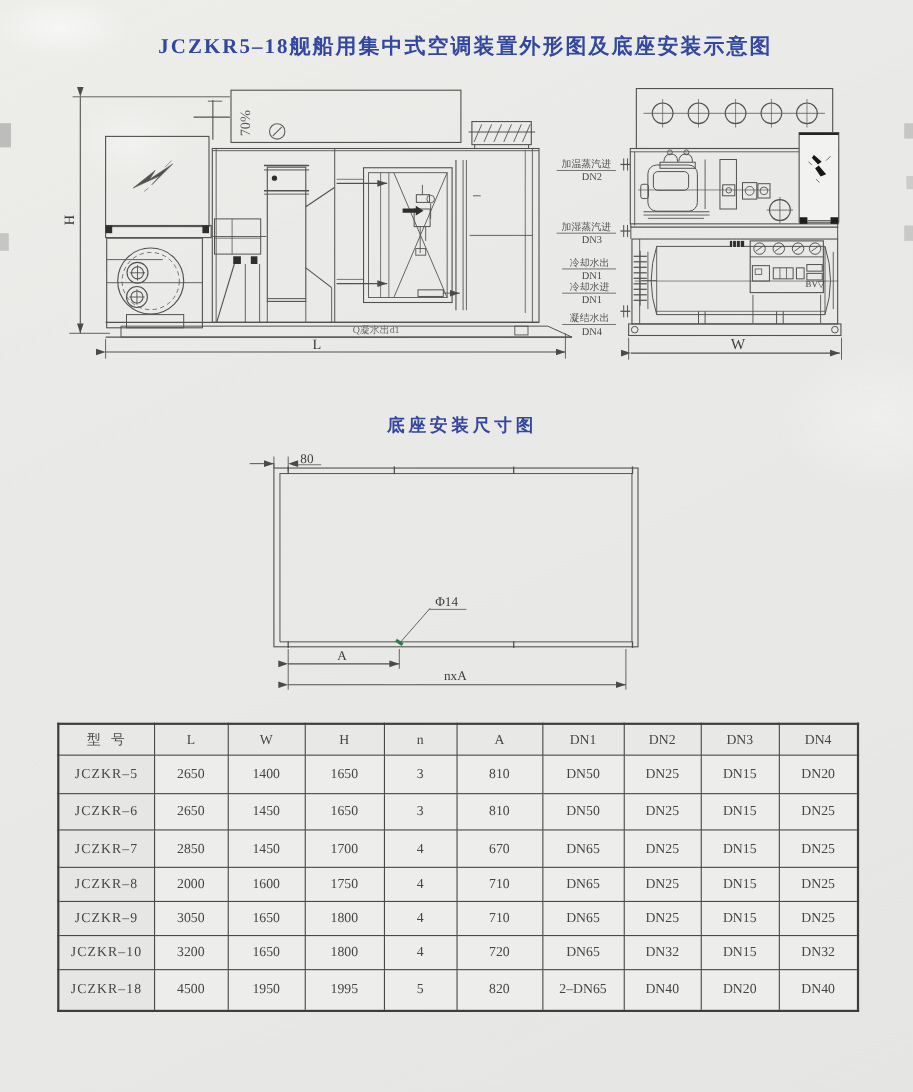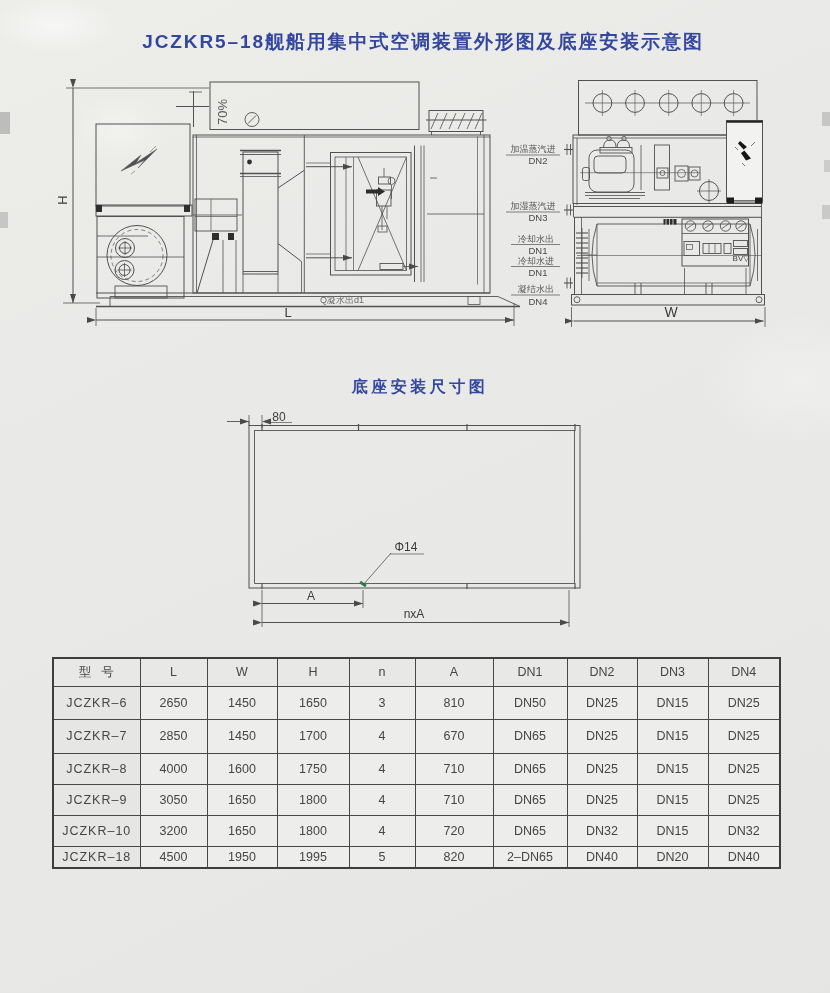--- a/index.html
+++ b/index.html
@@ -2,21 +2,21 @@
 <html><head>
 <meta charset="utf-8">
 <style>
 html,body{margin:0;padding:0;}
 .page{position:relative;width:830px;height:993px;overflow:hidden;
   background:
   radial-gradient(90px 40px at 55px 25px, rgba(250,250,249,0.75), rgba(250,250,249,0) 70%),
   radial-gradient(70px 50px at 120px 128px, rgba(248,248,246,0.5), rgba(248,248,246,0) 70%),
   radial-gradient(130px 90px at 800px 380px, rgba(246,246,245,0.5), rgba(246,246,245,0) 75%),
   linear-gradient(155deg,#ededea 0%,#e9e9e7 35%,#e8e8e6 70%,#e5e5e3 100%);
-  font-family:Liberation Sans, sans-serif;}
+  font-family:Liberation Serif, serif;}
 .ttl{position:absolute;left:8px;top:29px;width:830px;text-align:center;
   font-size:19px;font-weight:bold;color:#34479e;letter-spacing:1.9px;}
 .sub{position:absolute;left:5px;top:377px;width:830px;text-align:center;
   font-size:16px;font-weight:bold;color:#34479e;letter-spacing:3.5px;}
 svg{position:absolute;left:0;top:0;}
 table.spec{position:absolute;left:52px;top:657px;border-collapse:collapse;
   table-layout:fixed;color:#454545;font-size:12.5px;}
 table.spec td{border:1px solid #484848;text-align:center;padding:0;background:#ededeb;}
 table.spec tr.hd td{background:#e8e8e6;}
 table.spec{border:2px solid #3e3e3e;}
@@ -468,20 +468,32 @@
           <td>W</td>
           <td>H</td>
           <td>n</td>
           <td>A</td>
           <td>DN1</td>
           <td>DN2</td>
           <td>DN3</td>
           <td>DN4</td>
         </tr>
 
+<tr style="height:35px">
+          <td class="m">JCZKR–5</td>
+          <td>2650</td>
+          <td>1400</td>
+          <td>1650</td>
+          <td>3</td>
+          <td>810</td>
+          <td>DN50</td>
+          <td>DN25</td>
+          <td>DN15</td>
+          <td>DN20</td>
+        </tr>
 
 <tr style="height:33px">
           <td class="m">JCZKR–6</td>
           <td>2650</td>
           <td>1450</td>
           <td>1650</td>
           <td>3</td>
           <td>810</td>
           <td>DN50</td>
           <td>DN25</td>
@@ -497,21 +509,21 @@
           <td>4</td>
           <td>670</td>
           <td>DN65</td>
           <td>DN25</td>
           <td>DN15</td>
           <td>DN25</td>
         </tr>
 
 <tr style="height:31px">
           <td class="m">JCZKR–8</td>
-          <td>4000</td>
+          <td>2000</td>
           <td>1600</td>
           <td>1750</td>
           <td>4</td>
           <td>710</td>
           <td>DN65</td>
           <td>DN25</td>
           <td>DN15</td>
           <td>DN25</td>
         </tr>
 
@@ -536,21 +548,21 @@
           <td>4</td>
           <td>720</td>
           <td>DN65</td>
           <td>DN32</td>
           <td>DN15</td>
           <td>DN32</td>
         </tr>
 
 
 
-<tr style="height:22px">
+<tr style="height:38px">
           <td class="m">JCZKR–18</td>
           <td>4500</td>
           <td>1950</td>
           <td>1995</td>
           <td>5</td>
           <td>820</td>
           <td>2–DN65</td>
           <td>DN40</td>
           <td>DN20</td>
           <td>DN40</td>

